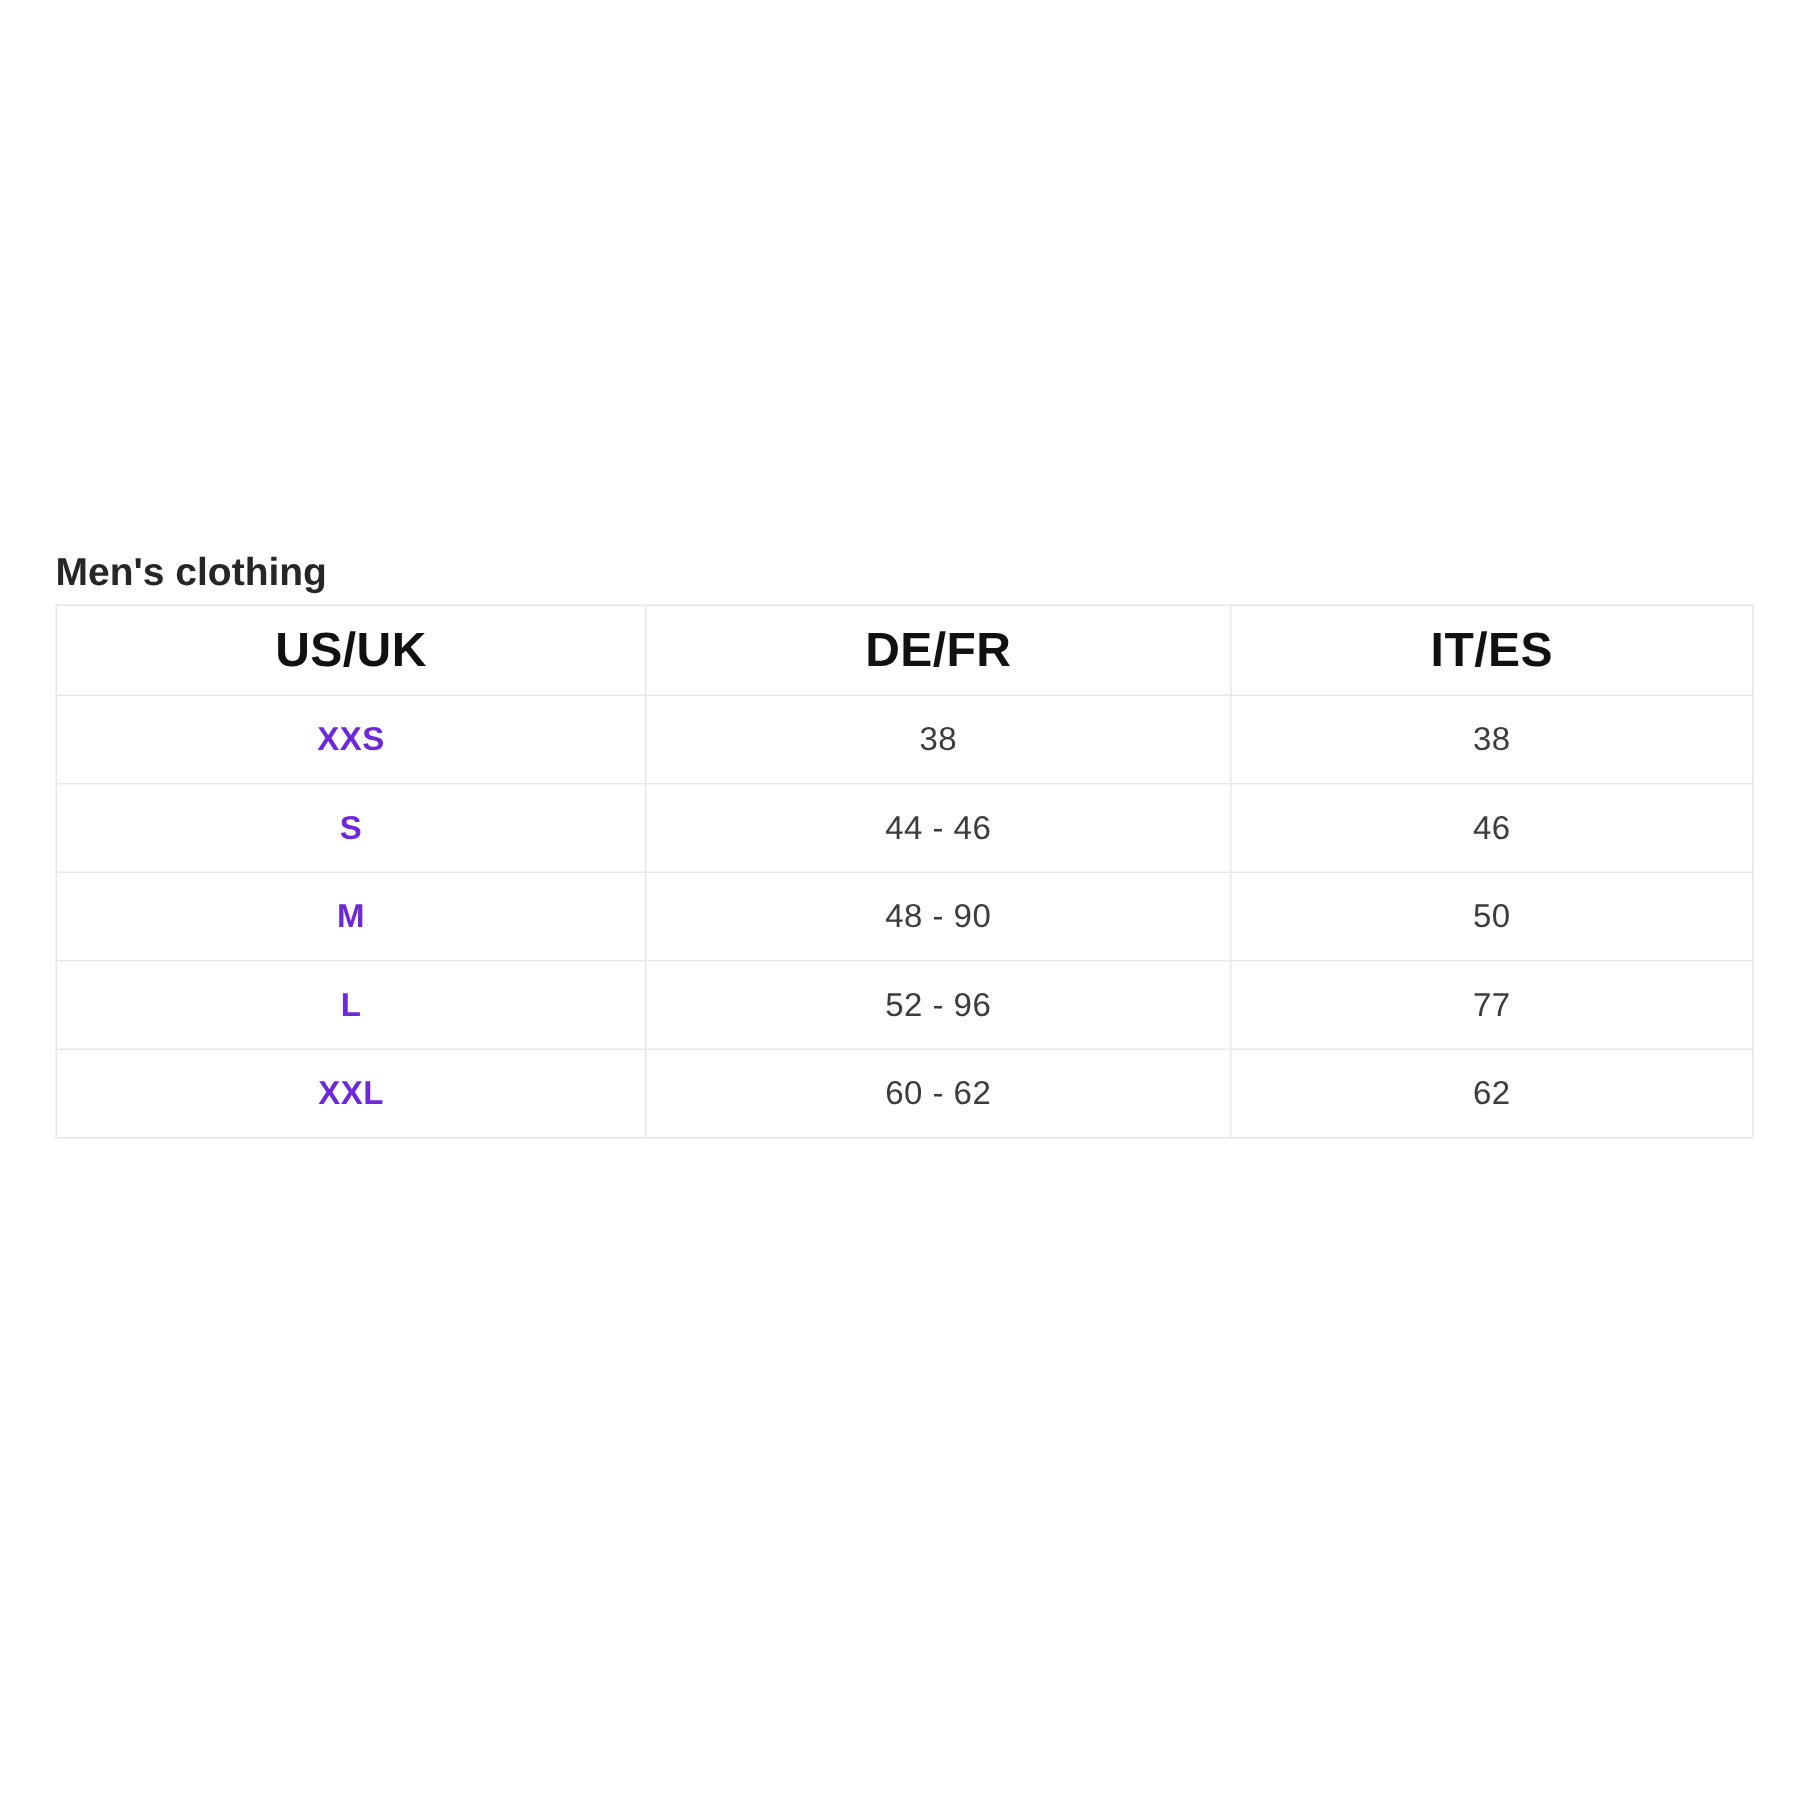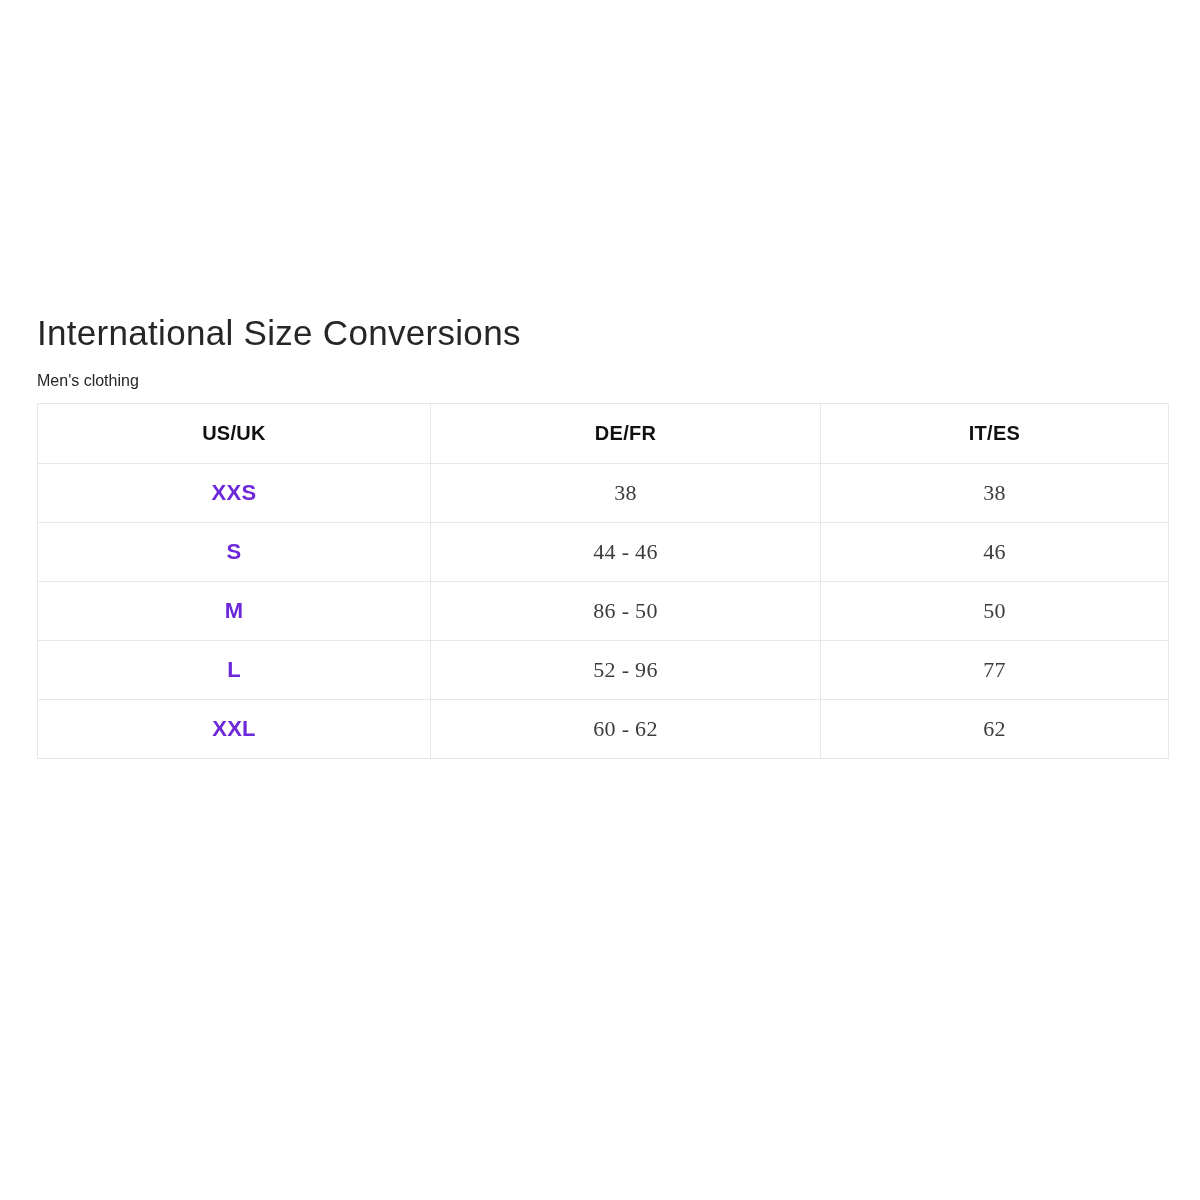--- a/index.html
+++ b/index.html
@@ -23,22 +23,22 @@
     font-weight: 400;
     letter-spacing: 0.3px;
     color: #262626;
     line-height: 40px;
     white-space: nowrap;
   }
   .page-subtitle {
     position: absolute;
     left: 37px;
     top: 368px;
-    font-size: 16px;
-    font-weight: 400;
+    font-size: 26px;
+    font-weight: 700;
     color: #262626;
     line-height: 26px;
     white-space: nowrap;
   }
   table.size-table {
     position: absolute;
     left: 37px;
     top: 403px;
     width: 1131px;
     border-collapse: collapse;
@@ -50,48 +50,46 @@
   .size-table col.c3 { width: 348px; }
   .size-table th,
   .size-table td {
     border: 1px solid #e7e7e7;
     text-align: center;
     vertical-align: middle;
     padding: 0;
   }
   .size-table th {
     height: 59px;
-    font-size: 20px;
+    font-size: 32px;
     font-weight: 700;
     color: #111111;
     letter-spacing: 0.3px;
   }
   .size-table td {
     height: 58px;
   }
   .size-table td.size-cell {
     font-size: 22px;
     font-weight: 700;
     color: #6d28d9;
     letter-spacing: 0.3px;
   }
   .size-table td.value-cell {
     font-size: 22px;
     font-weight: 400;
     color: #3c3c3c;
     letter-spacing: 0.3px;
-    font-family: Liberation Serif, serif;
   }
 </style>
 </head>
 <body>
 
 <div class="page">
 
-  <h1 class="page-title">International Size Conversions</h1>
 
   <div class="page-subtitle">Men's clothing</div>
 
   <table class="size-table">
     <colgroup>
       <col class="c1">
         <col class="c2">
         <col class="c3">
     </colgroup>
     <thead>
@@ -107,21 +105,21 @@
         <td class="value-cell">38</td>
         <td class="value-cell">38</td>
       </tr>
       <tr>
         <td class="size-cell">S</td>
         <td class="value-cell">44 - 46</td>
         <td class="value-cell">46</td>
       </tr>
       <tr>
         <td class="size-cell">M</td>
-        <td class="value-cell">86 - 50</td>
+        <td class="value-cell">48 - 90</td>
         <td class="value-cell">50</td>
       </tr>
       <tr>
         <td class="size-cell">L</td>
         <td class="value-cell">52 - 96</td>
         <td class="value-cell">77</td>
       </tr>
       <tr>
         <td class="size-cell">XXL</td>
         <td class="value-cell">60 - 62</td>

